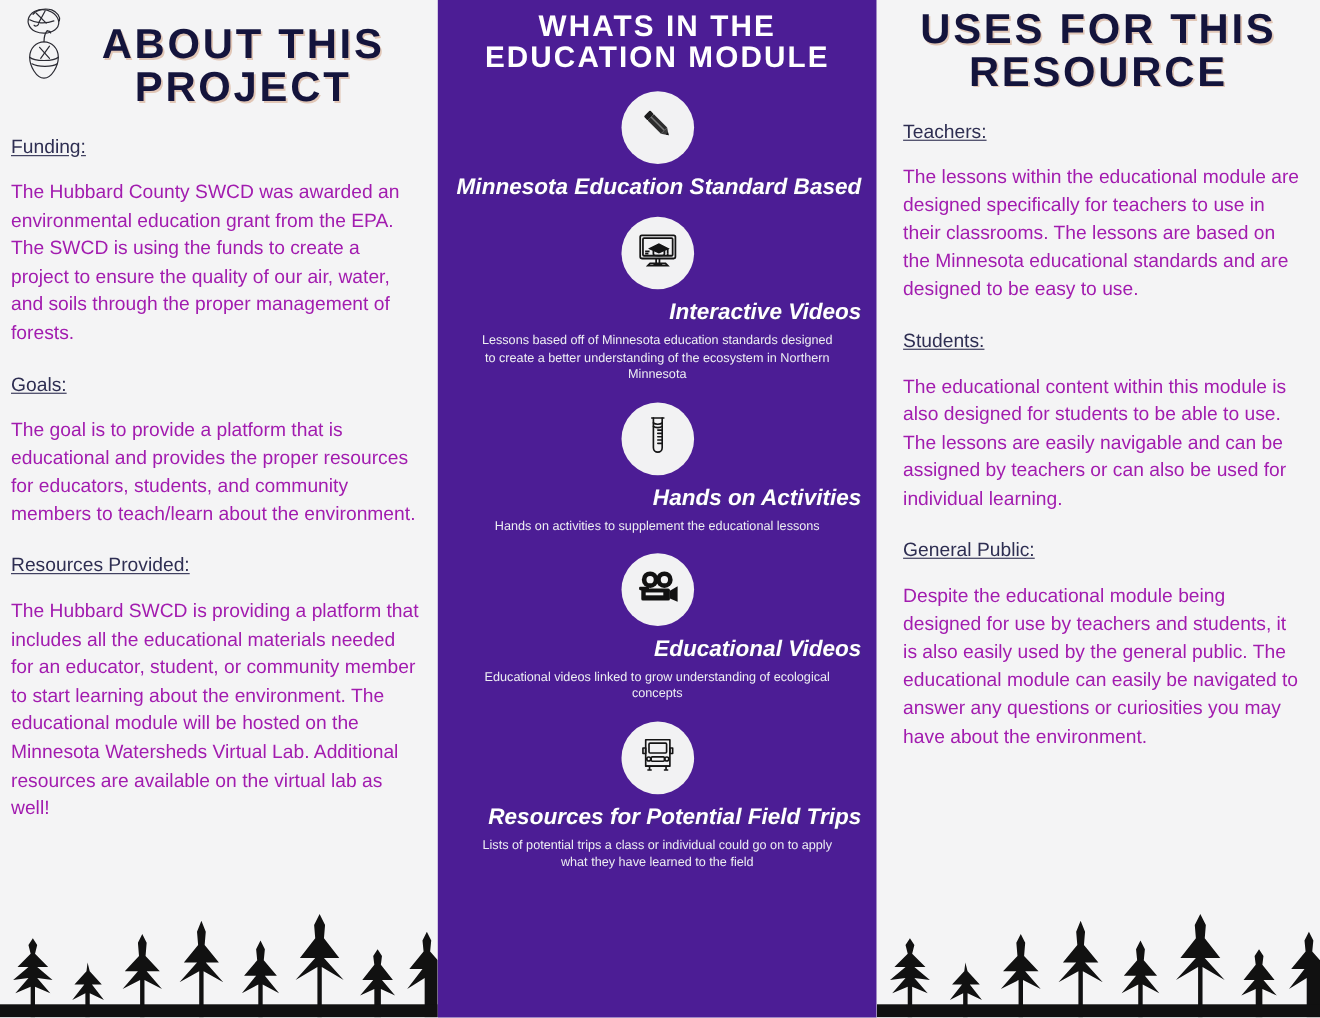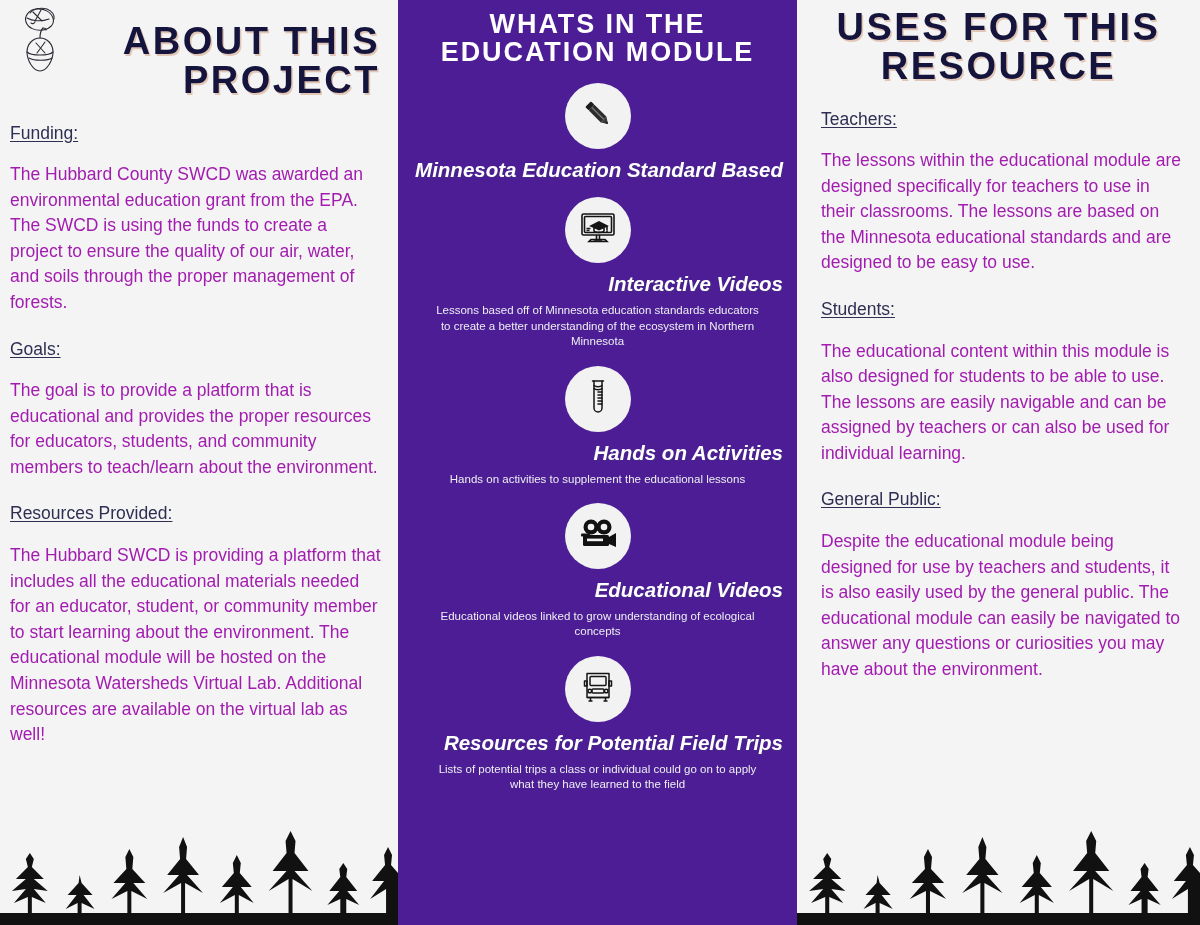--- a/index.html
+++ b/index.html
@@ -38,21 +38,20 @@
     font-weight: bold;
     letter-spacing: 2.5px;
     line-height: 1.02;
     text-align: center;
     color: #14143c;
     text-shadow: 1.5px 1.5px 0 rgba(210,160,130,.55);
     text-transform: uppercase;
   }
   .col-left .big-title {
     margin: 22px 18px 0 62px;
-    text-align: right;
   }
   .col-right .big-title {
     margin: 8px 22px 0 22px;
   }
   .mid-title {
     font-size: 27px;
     font-weight: bold;
     letter-spacing: 1.9px;
     line-height: 1.05;
     text-align: center;
@@ -229,21 +228,21 @@
             <path d="M13 18l8-4 8 4-8 3.6z" fill="#141414" stroke="none"></path>
             <path d="M13 18l8-4 8 4-8 3.6z"></path>
             <path d="M16 19.6v3.2c0 .9 2.4 1.6 5 1.6s5-.7 5-1.6v-3.2"></path>
             <path d="M29 18v4.6"></path>
             <circle cx="29" cy="23.4" r=".9" fill="#141414" stroke="none"></circle>
             <path d="M8.5 20.5h4M8.5 22.5h3"></path>
           </svg>
         </span>
       </div>
       <div class="item-title">Interactive Videos</div>
-      <div class="item-desc">Lessons based off of Minnesota education standards educators to create a better understanding of the ecosystem in Northern Minnesota</div>
+      <div class="item-desc">Lessons based off of Minnesota education standards designed to create a better understanding of the ecosystem in Northern Minnesota</div>
     </div>
 
     <div class="item">
       <div class="circle">
         <span>
           <svg width="40" height="40" viewBox="0 0 40 40" xmlns="http://www.w3.org/2000/svg" fill="none" stroke="#141414" stroke-width="1.5" stroke-linecap="round">
             <path d="M14.5 4h11"></path>
             <path d="M16 4v27a4 4 0 0 0 8 0V4"></path>
             <path d="M16 8.5c1.6 1.6 6.4 1.6 8 0"></path>
             <path d="M16 11.5c1.6 1.6 6.4 1.6 8 0"></path>

